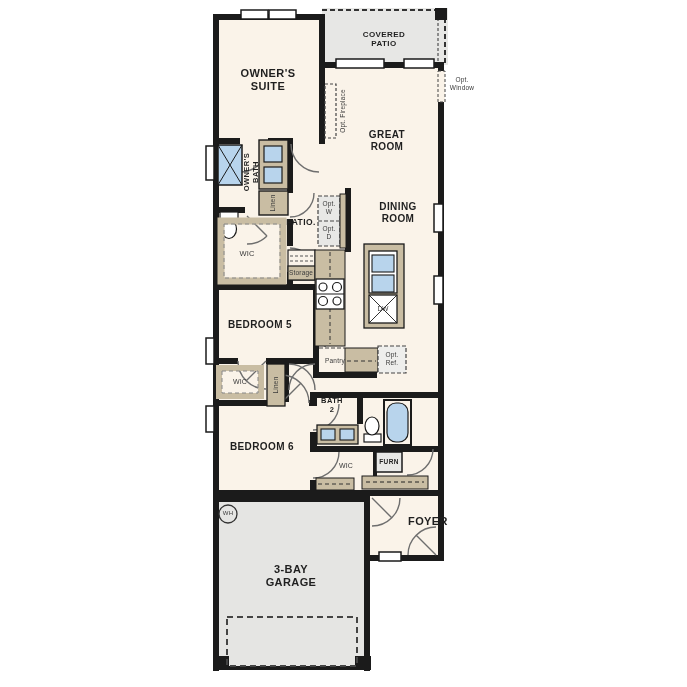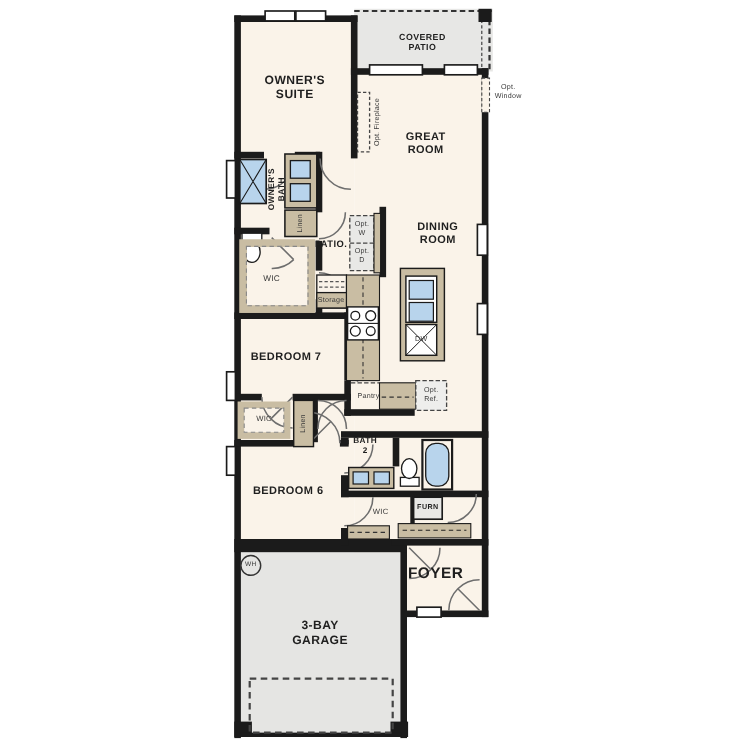--- a/index.html
+++ b/index.html
@@ -165,46 +165,46 @@
 
     <circle cx="228" cy="514" r="9" fill="#e5e5e3" stroke="#333" stroke-width="1.3"></circle>
     <rect x="227" y="617" width="130" height="49" fill="none" stroke="#444" stroke-width="2" stroke-dasharray="6,4"></rect>
   </g>
 </svg>
 
   <div class="lbl" style="left:268px;top:80px;font-size:11px">OWNER'S
 SUITE</div>
   <div class="lbl" style="left:384px;top:39px;font-size:8px">COVERED
 PATIO</div>
-  <div class="lbl" style="left:387px;top:131px;font-size:10px">GREAT
+  <div class="lbl" style="left:387px;top:141px;font-size:10px">GREAT
 ROOM</div>
   <div class="lbl" style="left:398px;top:213px;font-size:10px">DINING
 ROOM</div>
   <div class="lbl v" style="left:252px;top:172px;font-size:7.5px">OWNER'S
 BATH</div>
   <div class="lbl n v" style="left:273px;top:203px;font-size:6.5px">Linen</div>
   <div class="lbl" style="left:301px;top:222px;font-size:8.5px">PATIO.</div>
   <div class="lbl n" style="left:329px;top:208px;font-size:6.5px">Opt.
 W</div>
   <div class="lbl n" style="left:329px;top:233px;font-size:6.5px">Opt.
 D</div>
   <div class="lbl n" style="left:247px;top:254px;font-size:7.5px">WIC</div>
   <div class="lbl n" style="left:301px;top:273px;font-size:6.5px">Storage</div>
   <div class="lbl n" style="left:335px;top:361px;font-size:6.5px">Pantry</div>
   <div class="lbl n" style="left:392px;top:359px;font-size:6.5px">Opt.
 Ref.</div>
-  <div class="lbl" style="left:260px;top:325px;font-size:10px">BEDROOM 7</div>
+  <div class="lbl" style="left:260px;top:325px;font-size:10px">BEDROOM 5</div>
   <div class="lbl n" style="left:240px;top:382px;font-size:7px">WIC</div>
   <div class="lbl n v" style="left:276px;top:385px;font-size:6.5px">Linen</div>
   <div class="lbl" style="left:262px;top:447px;font-size:10px">BEDROOM 6</div>
   <div class="lbl" style="left:332px;top:406px;font-size:7.5px">BATH
 2</div>
   <div class="lbl n" style="left:346px;top:466px;font-size:7px">WIC</div>
   <div class="lbl" style="left:389px;top:462px;font-size:6.5px">FURN</div>
-  <div class="lbl" style="left:396px;top:521px;font-size:14px">FOYER</div>
+  <div class="lbl" style="left:428px;top:521px;font-size:11px">FOYER</div>
   <div class="lbl" style="left:291px;top:576px;font-size:11px">3-BAY
 GARAGE</div>
   <div class="lbl n" style="left:228px;top:514px;font-size:6px">WH</div>
   <div class="lbl n" style="left:383px;top:309px;font-size:6.5px">DW</div>
   <div class="lbl n v" style="left:343px;top:111px;font-size:6.5px">Opt. Fireplace</div>
   <div class="lbl n" style="left:462px;top:84px;font-size:6.5px">Opt.
 Window</div>
 </div>
 
 </body></html>

